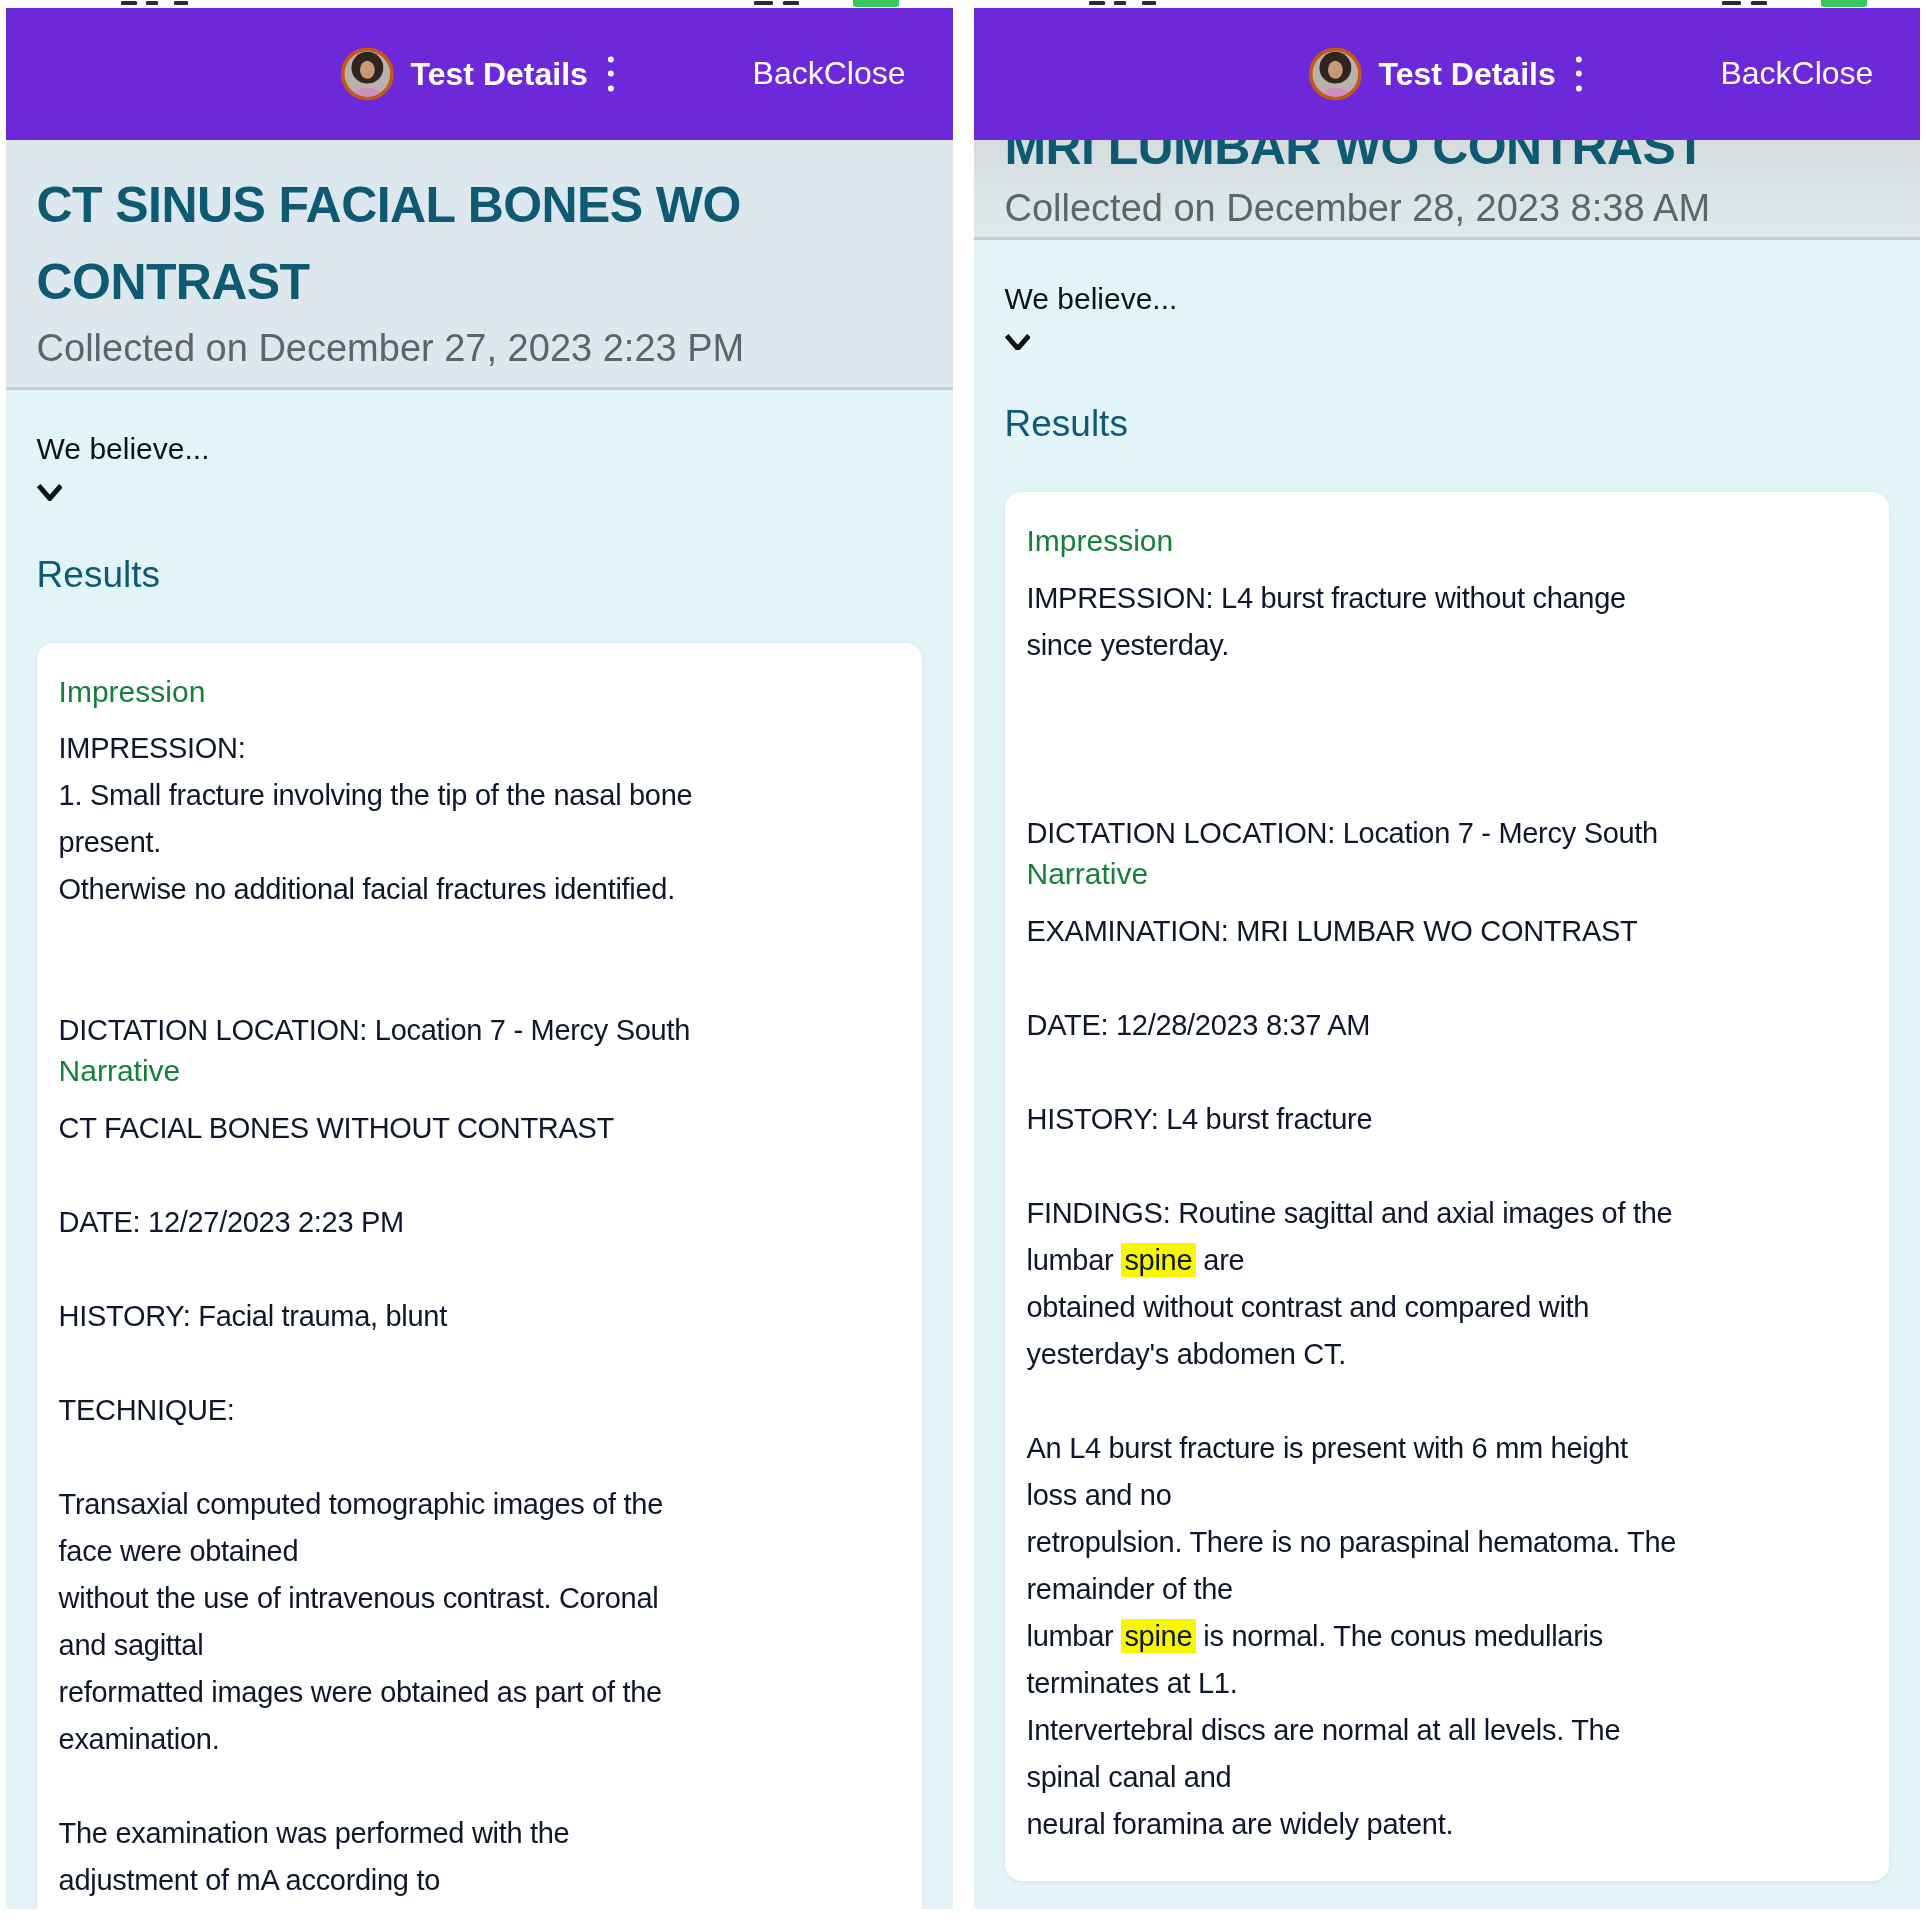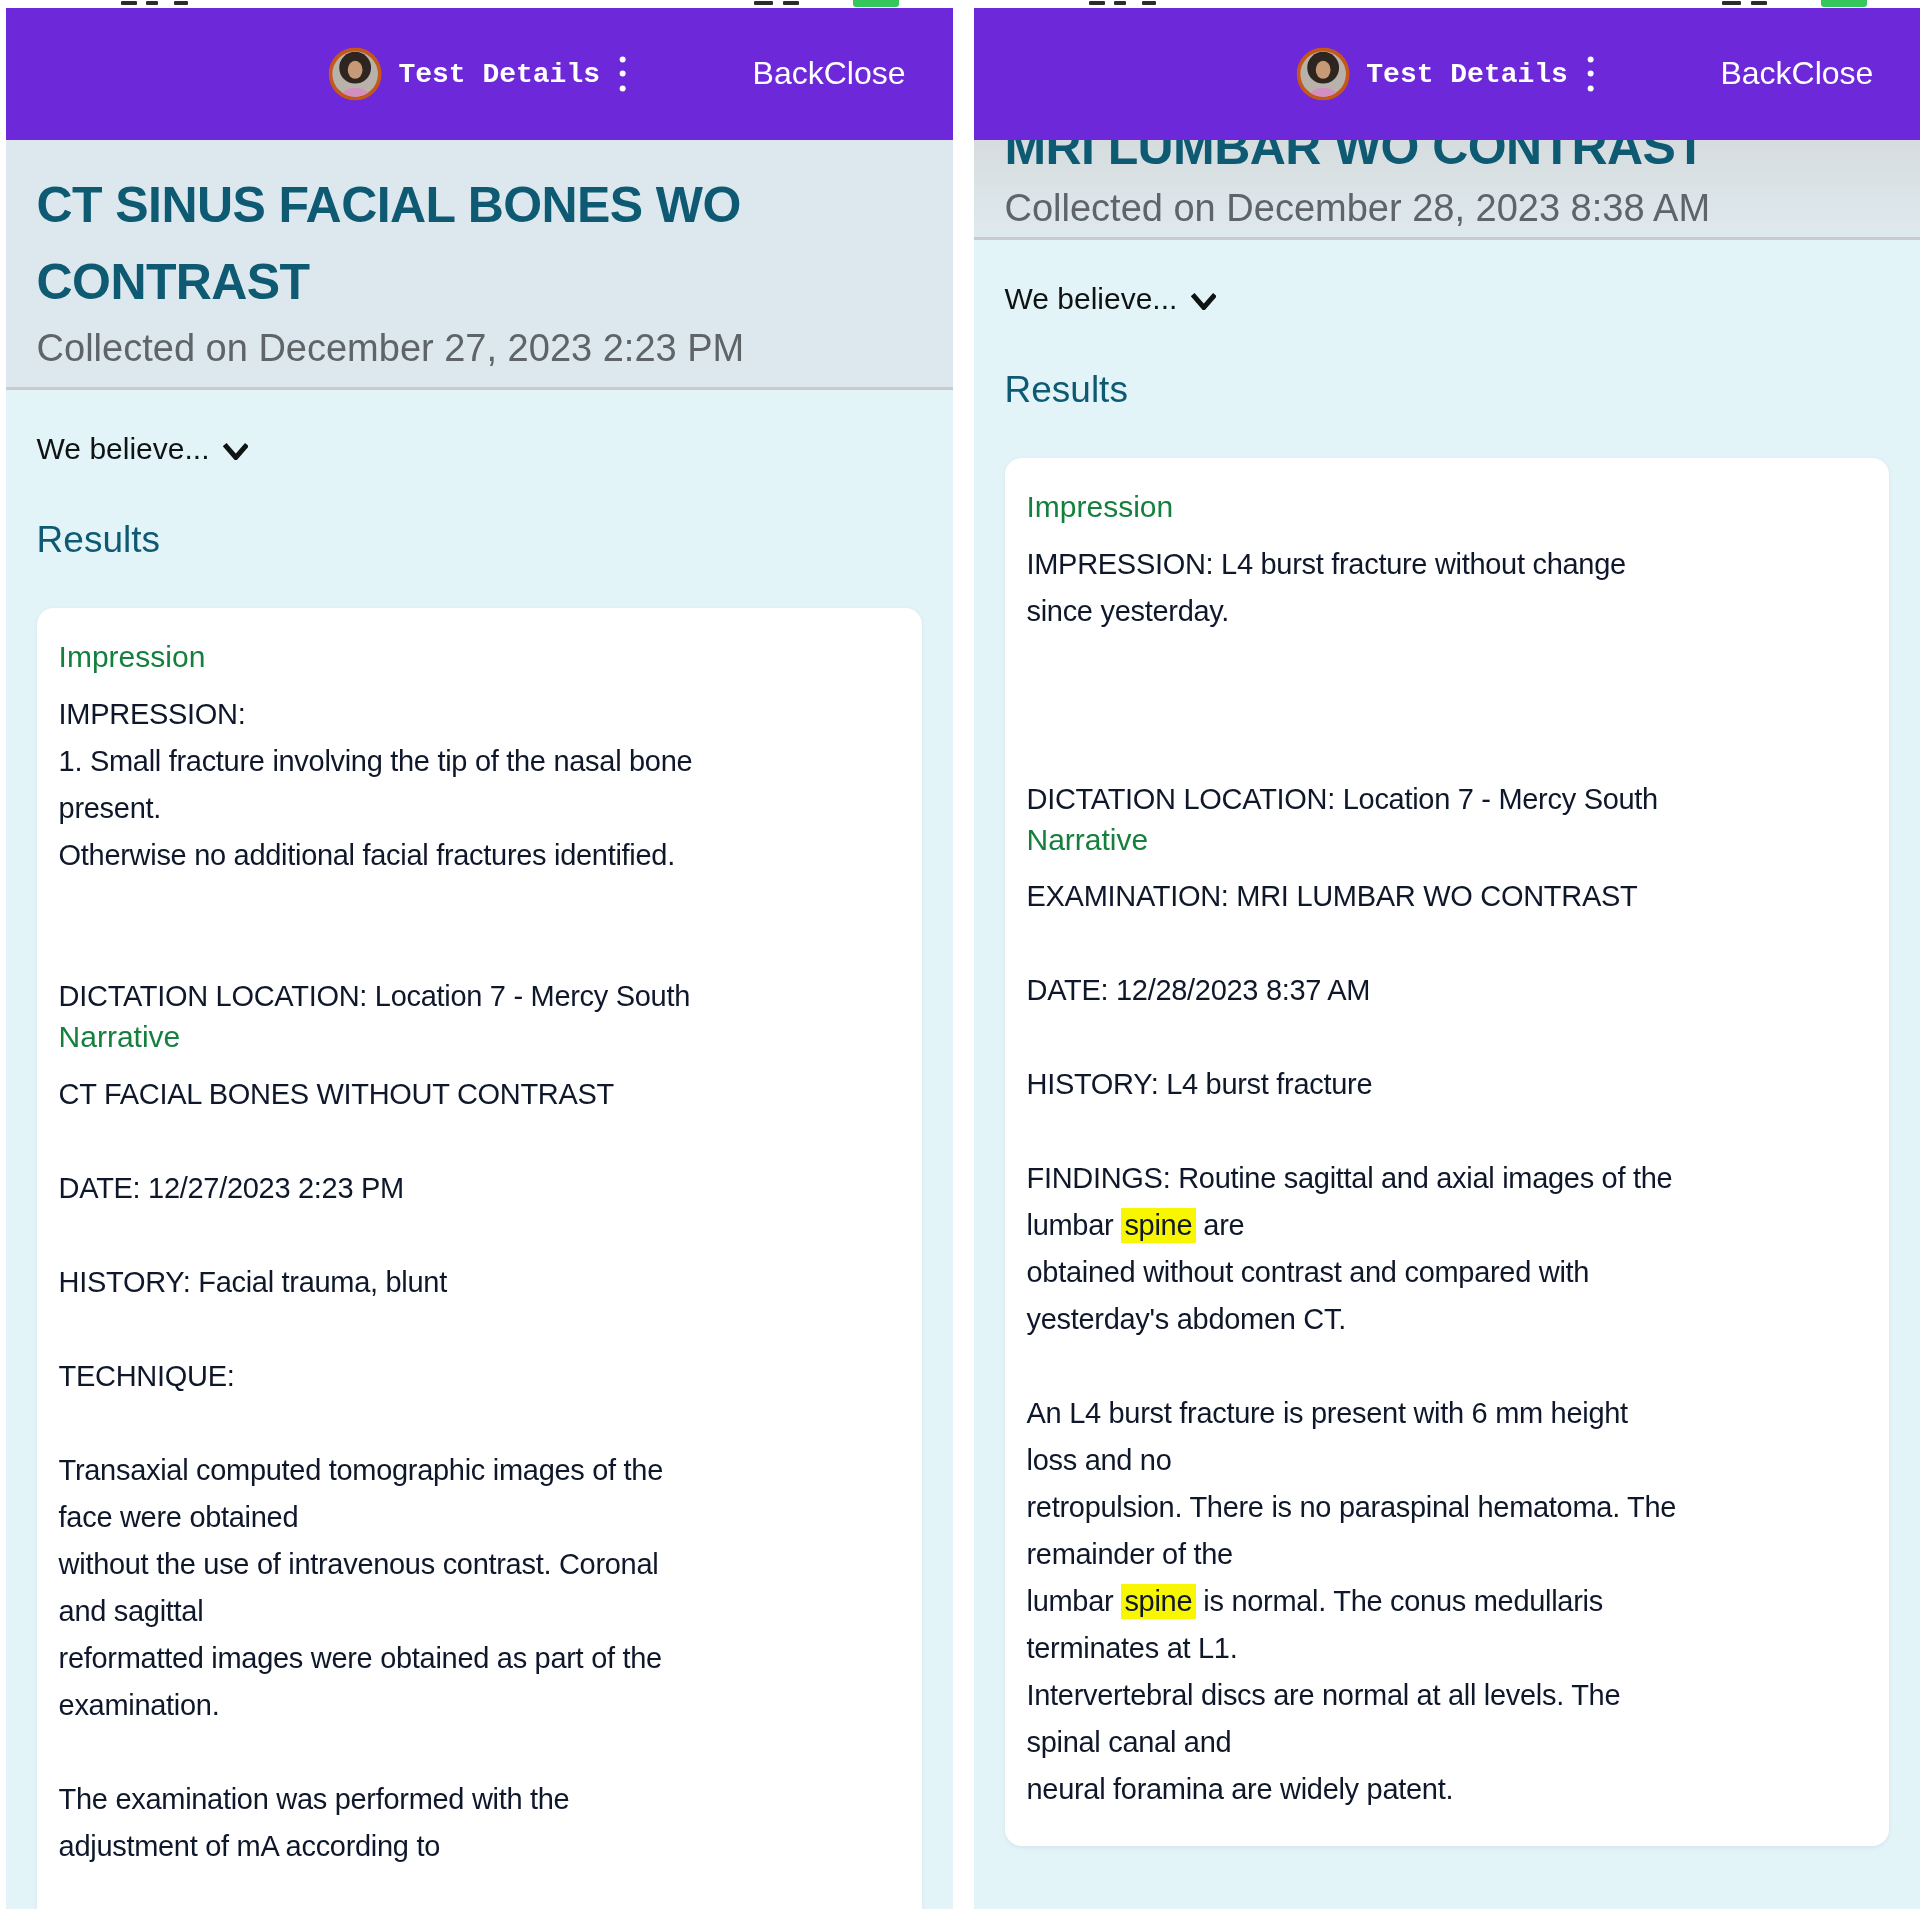--- a/index.html
+++ b/index.html
@@ -29,41 +29,41 @@
   }
   .nav-btn{
     background:none;border:none;color:#ffffff;font-family:inherit;
     font-size:32px;font-weight:400;padding:0;cursor:pointer;
   }
   .nav-center{
     position:absolute;left:50%;top:50%;transform:translate(-50%,-50%);
     display:flex;align-items:center;gap:16.7px;
   }
   .avatar{width:53px;height:53px;flex:0 0 auto;display:block;}
-  .nav-title{font-size:28px;font-weight:700;white-space:nowrap;font-family:Liberation Mono, monospace;}
+  .nav-title{font-size:32px;font-weight:700;white-space:nowrap;}
   .kebab{display:flex;flex-direction:column;gap:8.3px;padding:3.3px;cursor:pointer;}
   .kebab i{width:6.1px;height:6.1px;border-radius:50%;background:#ffffff;display:block;}
   
   .title-sec{flex:0 0 auto;background:#dce8ed;padding:27px 31px 16.7px 31px;}
   .title-sec h1{
     margin:0 0 5.6px 0;font-size:50px;font-weight:700;color:#0e5a73;
     line-height:77px;max-width:806px;letter-spacing:-0.6px;
   }
   .collected{font-size:38px;color:#5e6468;line-height:44px;}
   .panel.scrolled .title-sec{
     height:97px;padding-top:0;padding-bottom:0;overflow:hidden;box-sizing:border-box;
     background:linear-gradient(180deg,#d6dcde 0%,#dfeaee 100%);
   }
   .panel.scrolled .title-sec h1{margin-top:-31px;margin-bottom:0;}
   .divider{flex:0 0 auto;height:3.3px;background:#c8cccd;}
   
   .content{flex:1 1 auto;background:#e3f4f9;padding:42px 31px 0 31px;overflow:hidden;}
   .we-believe{
-    display:flex;align-items:center;gap:13.3px;background:none;border:none;padding:0;
-    font-family:inherit;font-size:30px;color:#101314;cursor:pointer;
+    display:flex;align-items:flex-start;gap:13.3px;background:none;border:none;padding:0;
+    font-family:inherit;font-size:30px;color:#101314;cursor:pointer;flex-direction:column;
   }
   .chev{width:25.6px;height:16.7px;display:block;margin-top:4.4px;}
   .results{margin:53px 0 0 0;font-size:37px;font-weight:400;color:#0f5a73;}
   .card{
     margin-top:47px;background:#ffffff;border-radius:16.7px;
     padding:32px 22px 33px 22px;box-shadow:0 1.7px 4.4px rgba(30,60,70,0.07);
   }
   .panel.cut-bottom .card{border-radius:16.7px 16.7px 0 0;min-height:1279px;}
   .panel.scrolled .card{margin-bottom:39px;}
   .card h3{margin:0 0 16.7px 0;font-size:30px;font-weight:400;color:#15803d;}

